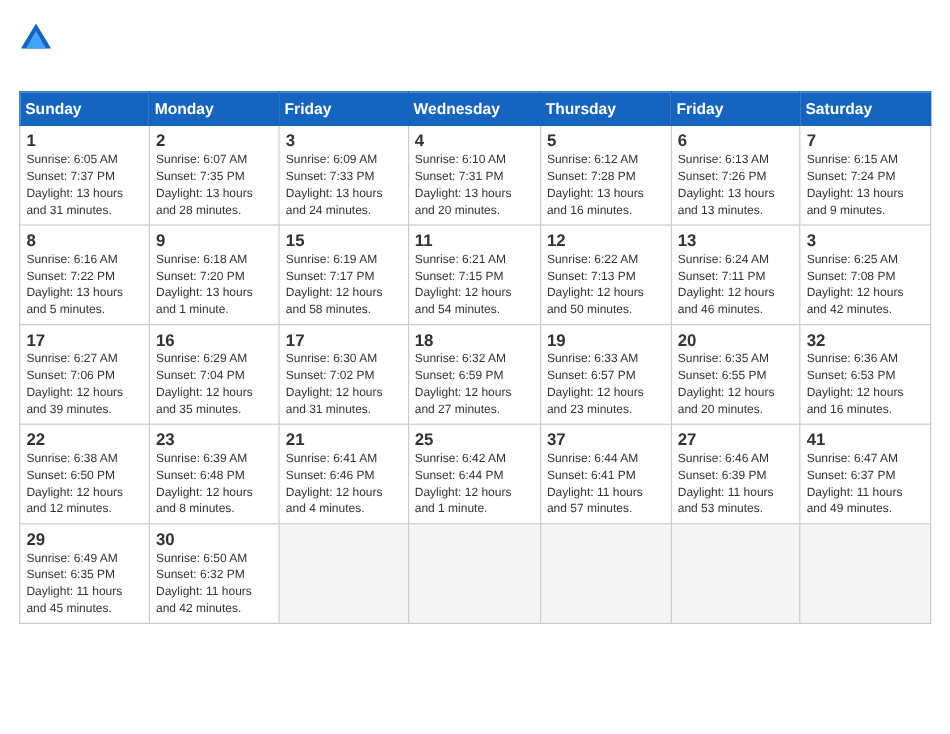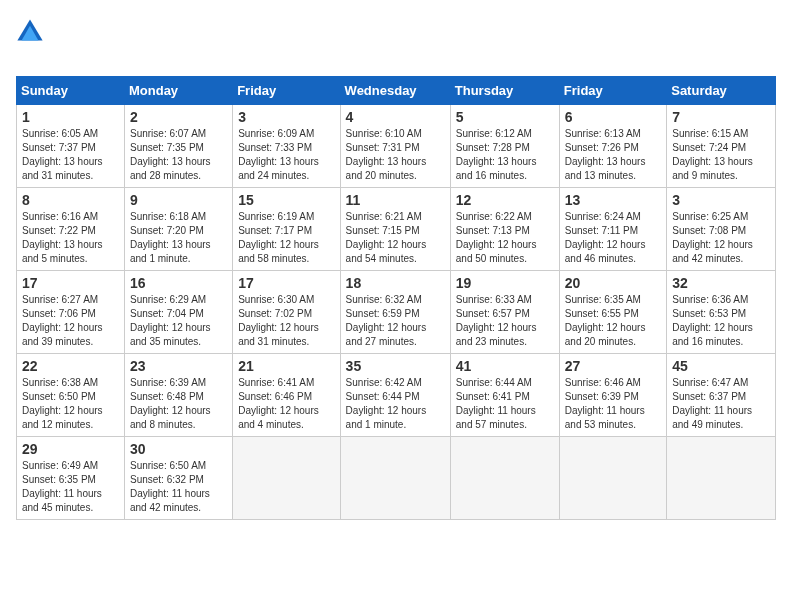--- a/index.html
+++ b/index.html
@@ -310,45 +310,45 @@
         </td>
         <td>
           <span class="day-number">21</span>
           <div class="day-info">
             Sunrise: 6:41 AM<br>
             Sunset: 6:46 PM<br>
             Daylight: 12 hours and 4 minutes.
           </div>
         </td>
         <td>
-          <span class="day-number">35</span>
+          <span class="day-number">25</span>
           <div class="day-info">
             Sunrise: 6:42 AM<br>
             Sunset: 6:44 PM<br>
             Daylight: 12 hours and 1 minute.
           </div>
         </td>
         <td>
-          <span class="day-number">41</span>
+          <span class="day-number">37</span>
           <div class="day-info">
             Sunrise: 6:44 AM<br>
             Sunset: 6:41 PM<br>
             Daylight: 11 hours and 57 minutes.
           </div>
         </td>
         <td>
           <span class="day-number">27</span>
           <div class="day-info">
             Sunrise: 6:46 AM<br>
             Sunset: 6:39 PM<br>
             Daylight: 11 hours and 53 minutes.
           </div>
         </td>
         <td>
-          <span class="day-number">45</span>
+          <span class="day-number">41</span>
           <div class="day-info">
             Sunrise: 6:47 AM<br>
             Sunset: 6:37 PM<br>
             Daylight: 11 hours and 49 minutes.
           </div>
         </td>
       </tr>
       <tr>
         <td>
           <span class="day-number">29</span>

